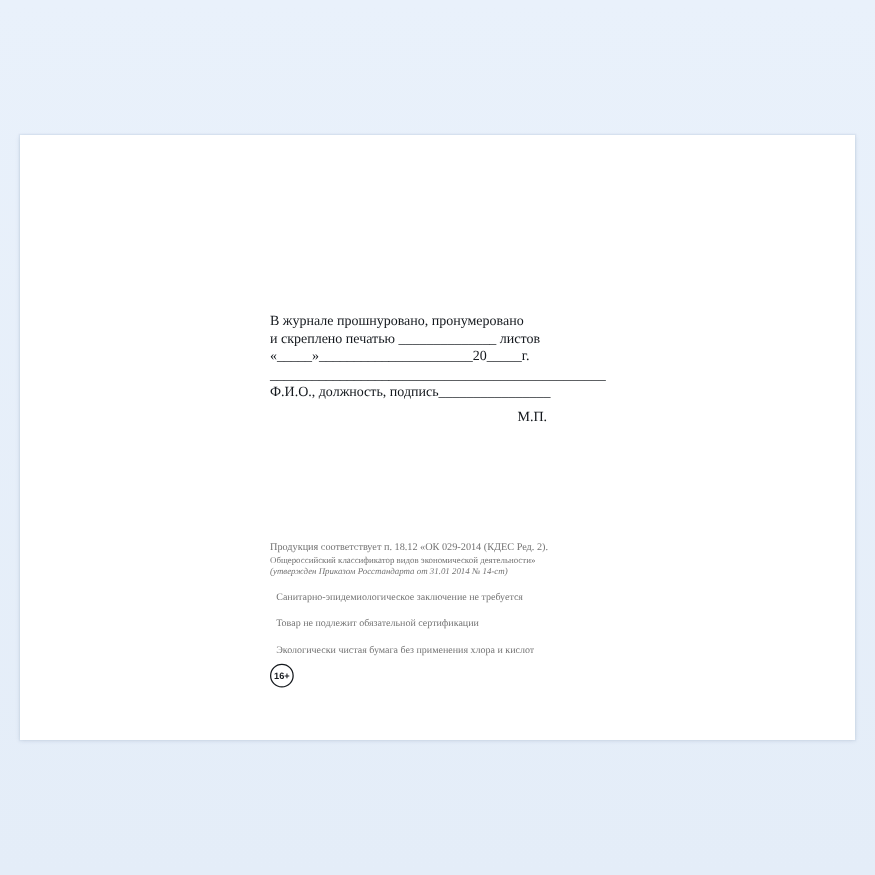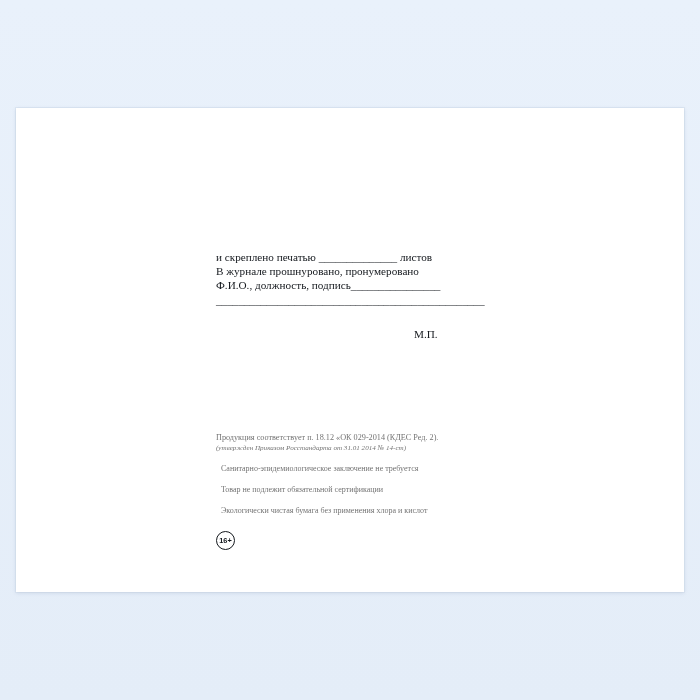--- a/index.html
+++ b/index.html
@@ -119,30 +119,32 @@
   }
 </style>
 </head>
 <body>
 
 <div id="stage">
 
   <div id="page">
 
     <div id="seal-block" class="block">
+      <div class="line">В журнале прошнуровано, пронумеровано</div>
       <div class="line">и скреплено печатью ______________ листов</div>
-      <div class="line">В журнале прошнуровано, пронумеровано</div>
+      <div class="line">«_____»______________________20_____г.</div>
+      <div class="line">________________________________________________</div>
       <div class="line">Ф.И.О., должность, подпись________________</div>
-      <div class="line">________________________________________________</div>
     </div>
 
     <div id="mp">М.П.</div>
 
     <div id="legal" class="block">
       <div class="l1">Продукция соответствует п. 18.12 «ОК 029-2014 (КДЕС Ред. 2).</div>
+      <div class="l2">Общероссийский классификатор видов экономической деятельности»</div>
       <div class="l3">(утвержден Приказом Росстандарта от 31.01 2014 № 14-ст)</div>
       <div class="gap"></div>
       <div class="stmt">Санитарно-эпидемиологическое заключение не требуется</div>
       <div class="gap"></div>
       <div class="stmt">Товар не подлежит обязательной сертификации</div>
       <div class="gap"></div>
       <div class="stmt">Экологически чистая бумага без применения хлора и кислот</div>
     </div>
 
     <div id="mark-row">

